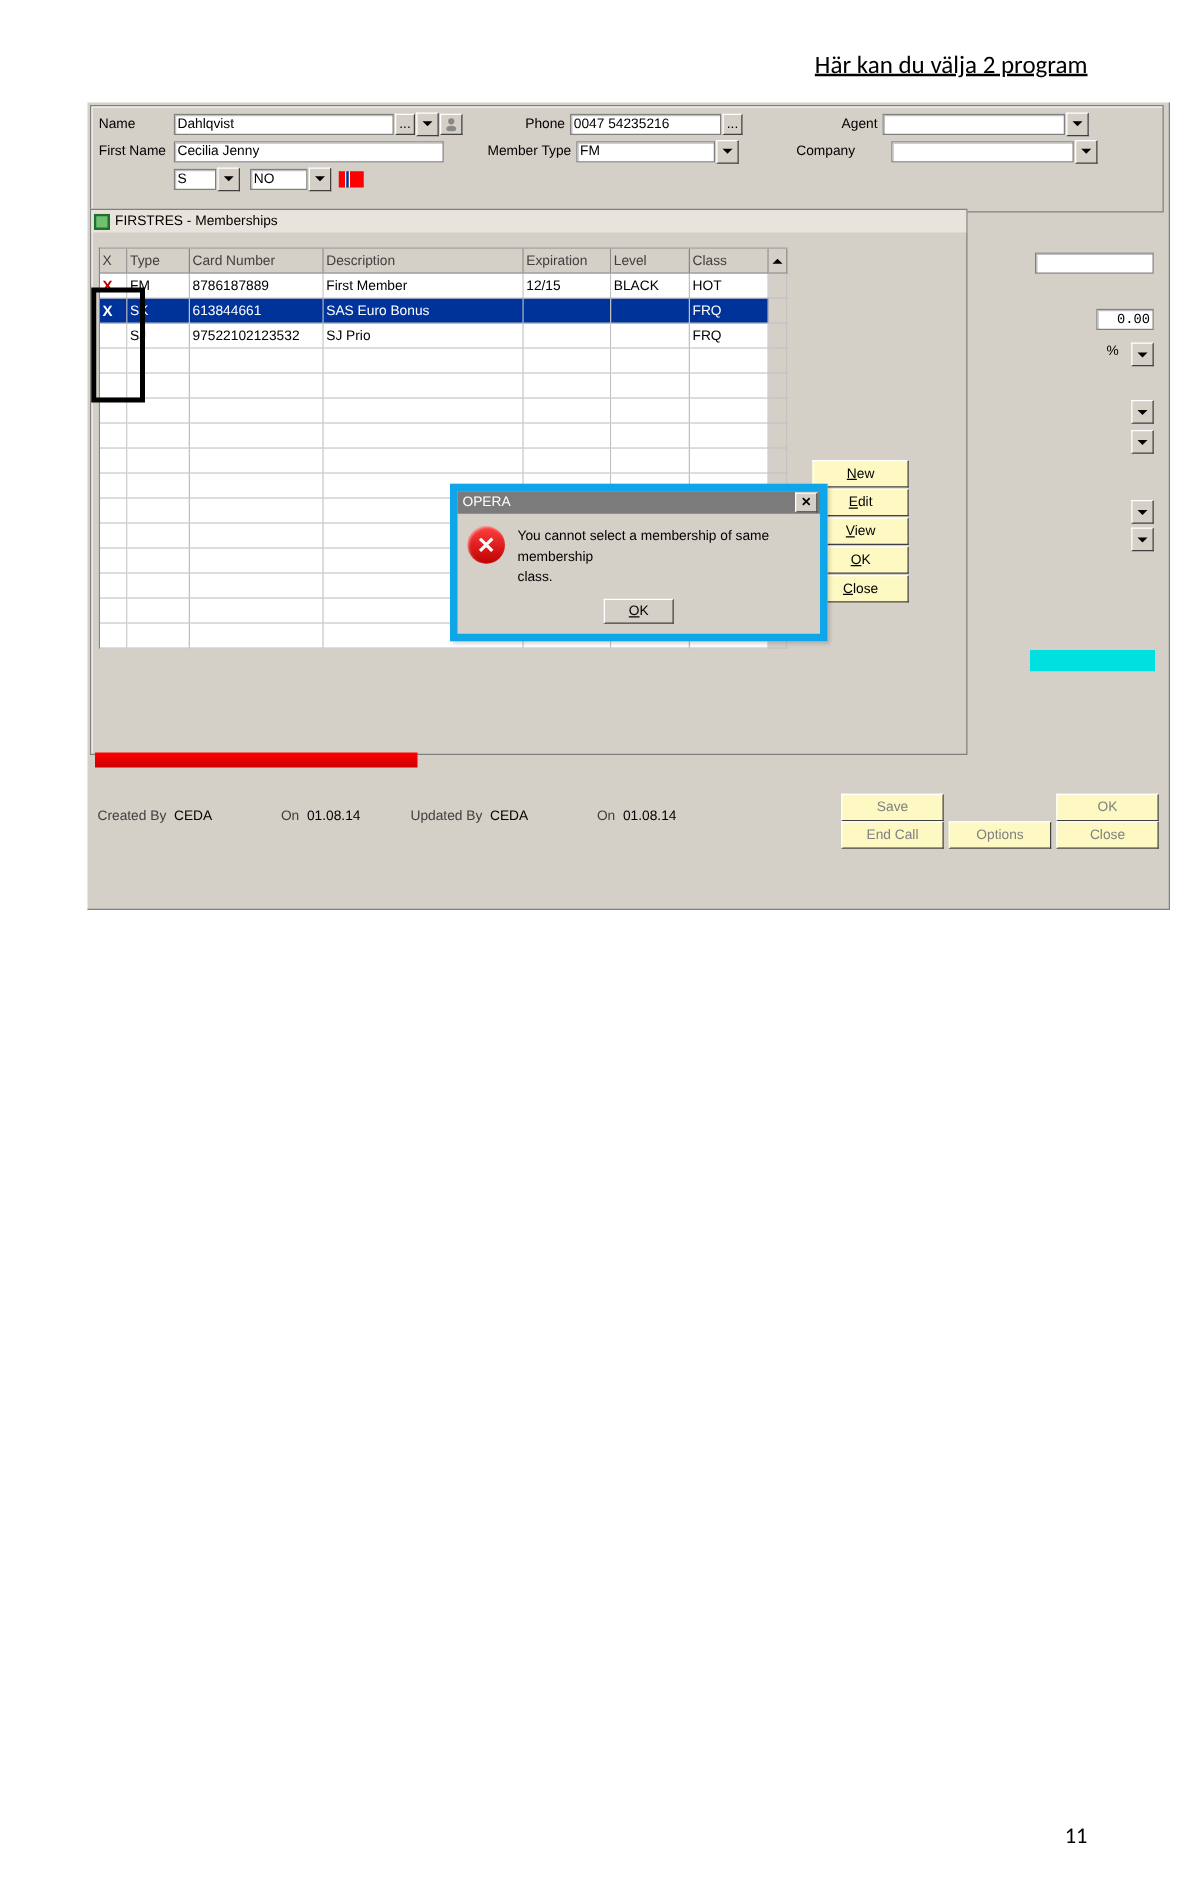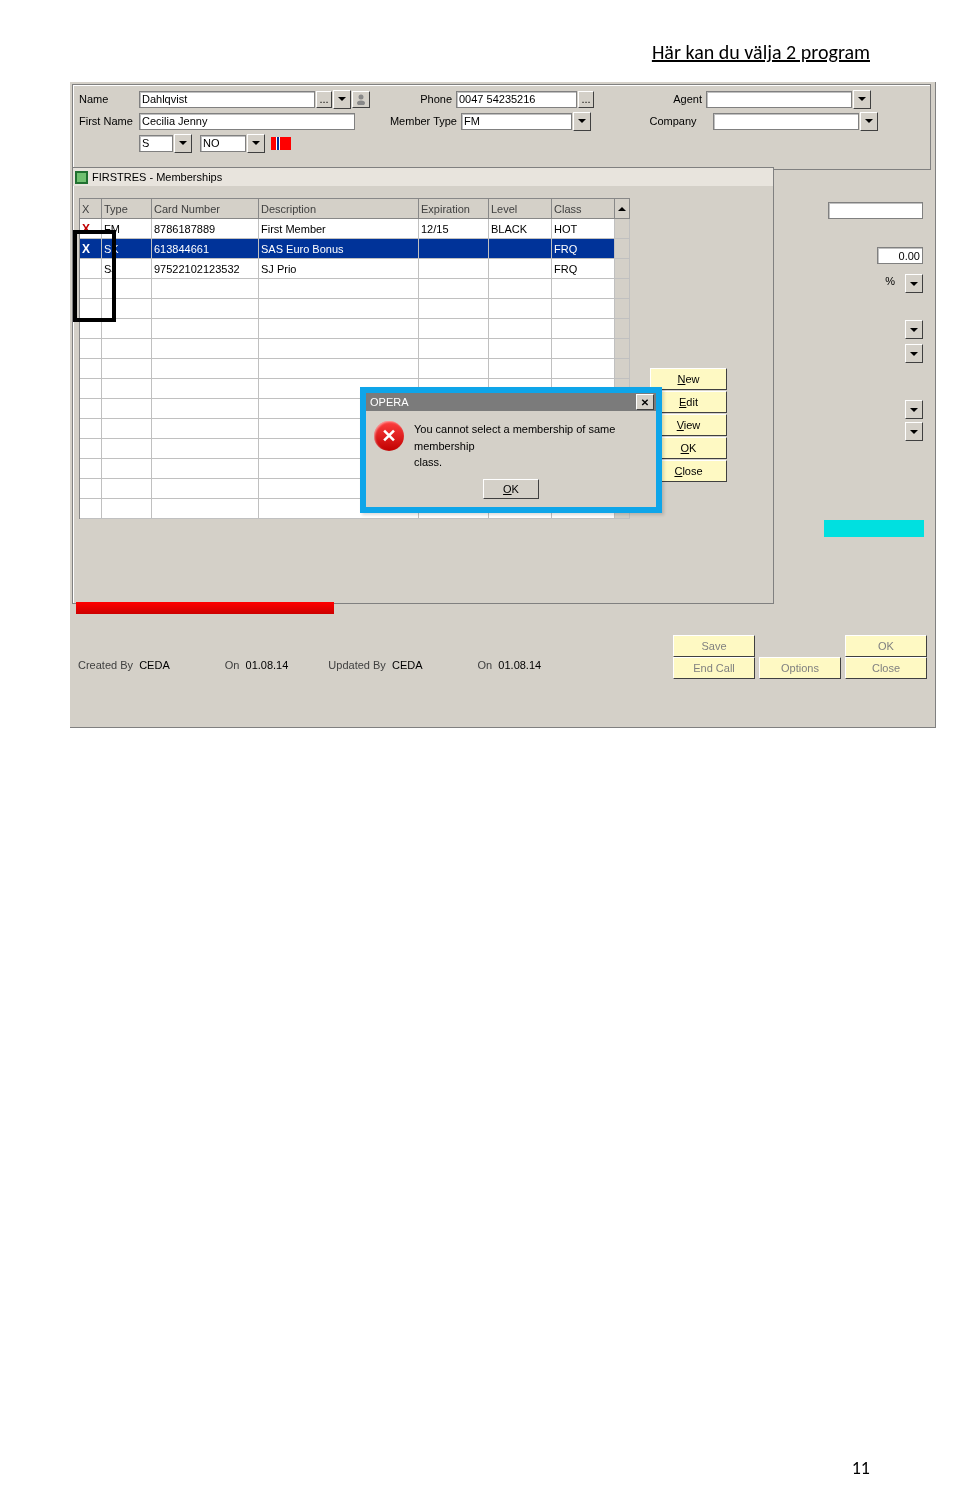--- a/index.html
+++ b/index.html
@@ -277,40 +277,40 @@
           <span class="lbl" style="width:60px;text-align:right;margin-left:48px">Agent</span>
           <span class="field" style="width:140px;margin-left:4px"></span>
           <span class="dropdown-arrow arrow-down" style="margin-left:1px"></span>
         </div>
         <div class="form-row" style="margin-top:2px">
           <span class="lbl" style="width:60px">First Name</span>
           <span class="field" style="width:210px">Cecilia Jenny</span>
           <span class="lbl" style="width:90px;text-align:right;margin-left:12px">Member Type</span>
           <span class="field" style="width:105px;margin-left:4px">FM</span>
           <span class="dropdown-arrow arrow-down" style="margin-left:1px"></span>
-          <span class="lbl" style="width:72px;text-align:center;margin-left:46px">Company</span>
+          <span class="lbl" style="width:72px;text-align:left;margin-left:46px">Company</span>
           <span class="field" style="width:140px;margin-left:4px"></span>
           <span class="dropdown-arrow arrow-down" style="margin-left:1px"></span>
         </div>
         <div class="form-row" style="margin-top:2px">
           <span class="lbl" style="width:60px"></span>
           <span class="field" style="width:28px">S</span>
           <span class="dropdown-arrow arrow-down" style="margin-left:1px"></span>
           <span class="field" style="width:40px;margin-left:8px">NO</span>
           <span class="dropdown-arrow arrow-down" style="margin-left:1px"></span>
           <span class="flag-no" style="margin-left:6px"></span>
         </div>
       </div>
     </div>
 
     <div style="position:absolute; right:12px; top:120px; width:95px;">
       <div class="field" style="justify-content:flex-end"></div>
     </div>
     <div style="position:absolute; right:12px; top:165px; text-align:right; width:100px;">
-       <span class="field" style="display:inline-flex; width:40px; justify-content:flex-end;">0.00</span>
+       <span class="field" style="display:inline-flex; width:40px; justify-content:flex-end;font-family:Liberation Mono, monospace;">0.00</span>
     </div>
     <div style="position:absolute; right:40px; top:193px;">%</div>
     <div style="position:absolute; right:12px; top:192px;"><span class="dropdown-arrow arrow-down"></span></div>
     <div style="position:absolute; right:12px; top:238px;"><span class="dropdown-arrow arrow-down"></span></div>
     <div style="position:absolute; right:12px; top:262px;"><span class="dropdown-arrow arrow-down"></span></div>
     <div style="position:absolute; right:12px; top:318px;"><span class="dropdown-arrow arrow-down"></span></div>
     <div style="position:absolute; right:12px; top:340px;"><span class="dropdown-arrow arrow-down"></span></div>
 
     <div class="window" style="left:2px; top:85px; width:700px; height:435px; z-index:2;">
       <div class="titlebar">
@@ -550,21 +550,21 @@
           <span>End Call</span>
         </div>
       <div class="side-btn" style="width:80px">
           <span>Options</span>
         </div>
       <div class="side-btn" style="width:80px">
           <span>Close</span>
         </div>
     </div>
 
-    <div class="footer-bar" style="left:8px; top:572px; font-size:11px; color:#404040;align-items:center;">
+    <div class="footer-bar" style="left:8px; top:560px; font-size:11px; color:#404040;align-items:center;">
       <span>Created By</span>&nbsp;&nbsp;
       <span style="color:#000">CEDA</span>
       <span style="margin-left:55px">On</span>&nbsp;&nbsp;
       <span style="color:#000">01.08.14</span>
       <span style="margin-left:40px">Updated By</span>&nbsp;&nbsp;
       <span style="color:#000">CEDA</span>
       <span style="margin-left:55px">On</span>&nbsp;&nbsp;
       <span style="color:#000">01.08.14</span>
     </div>
 

